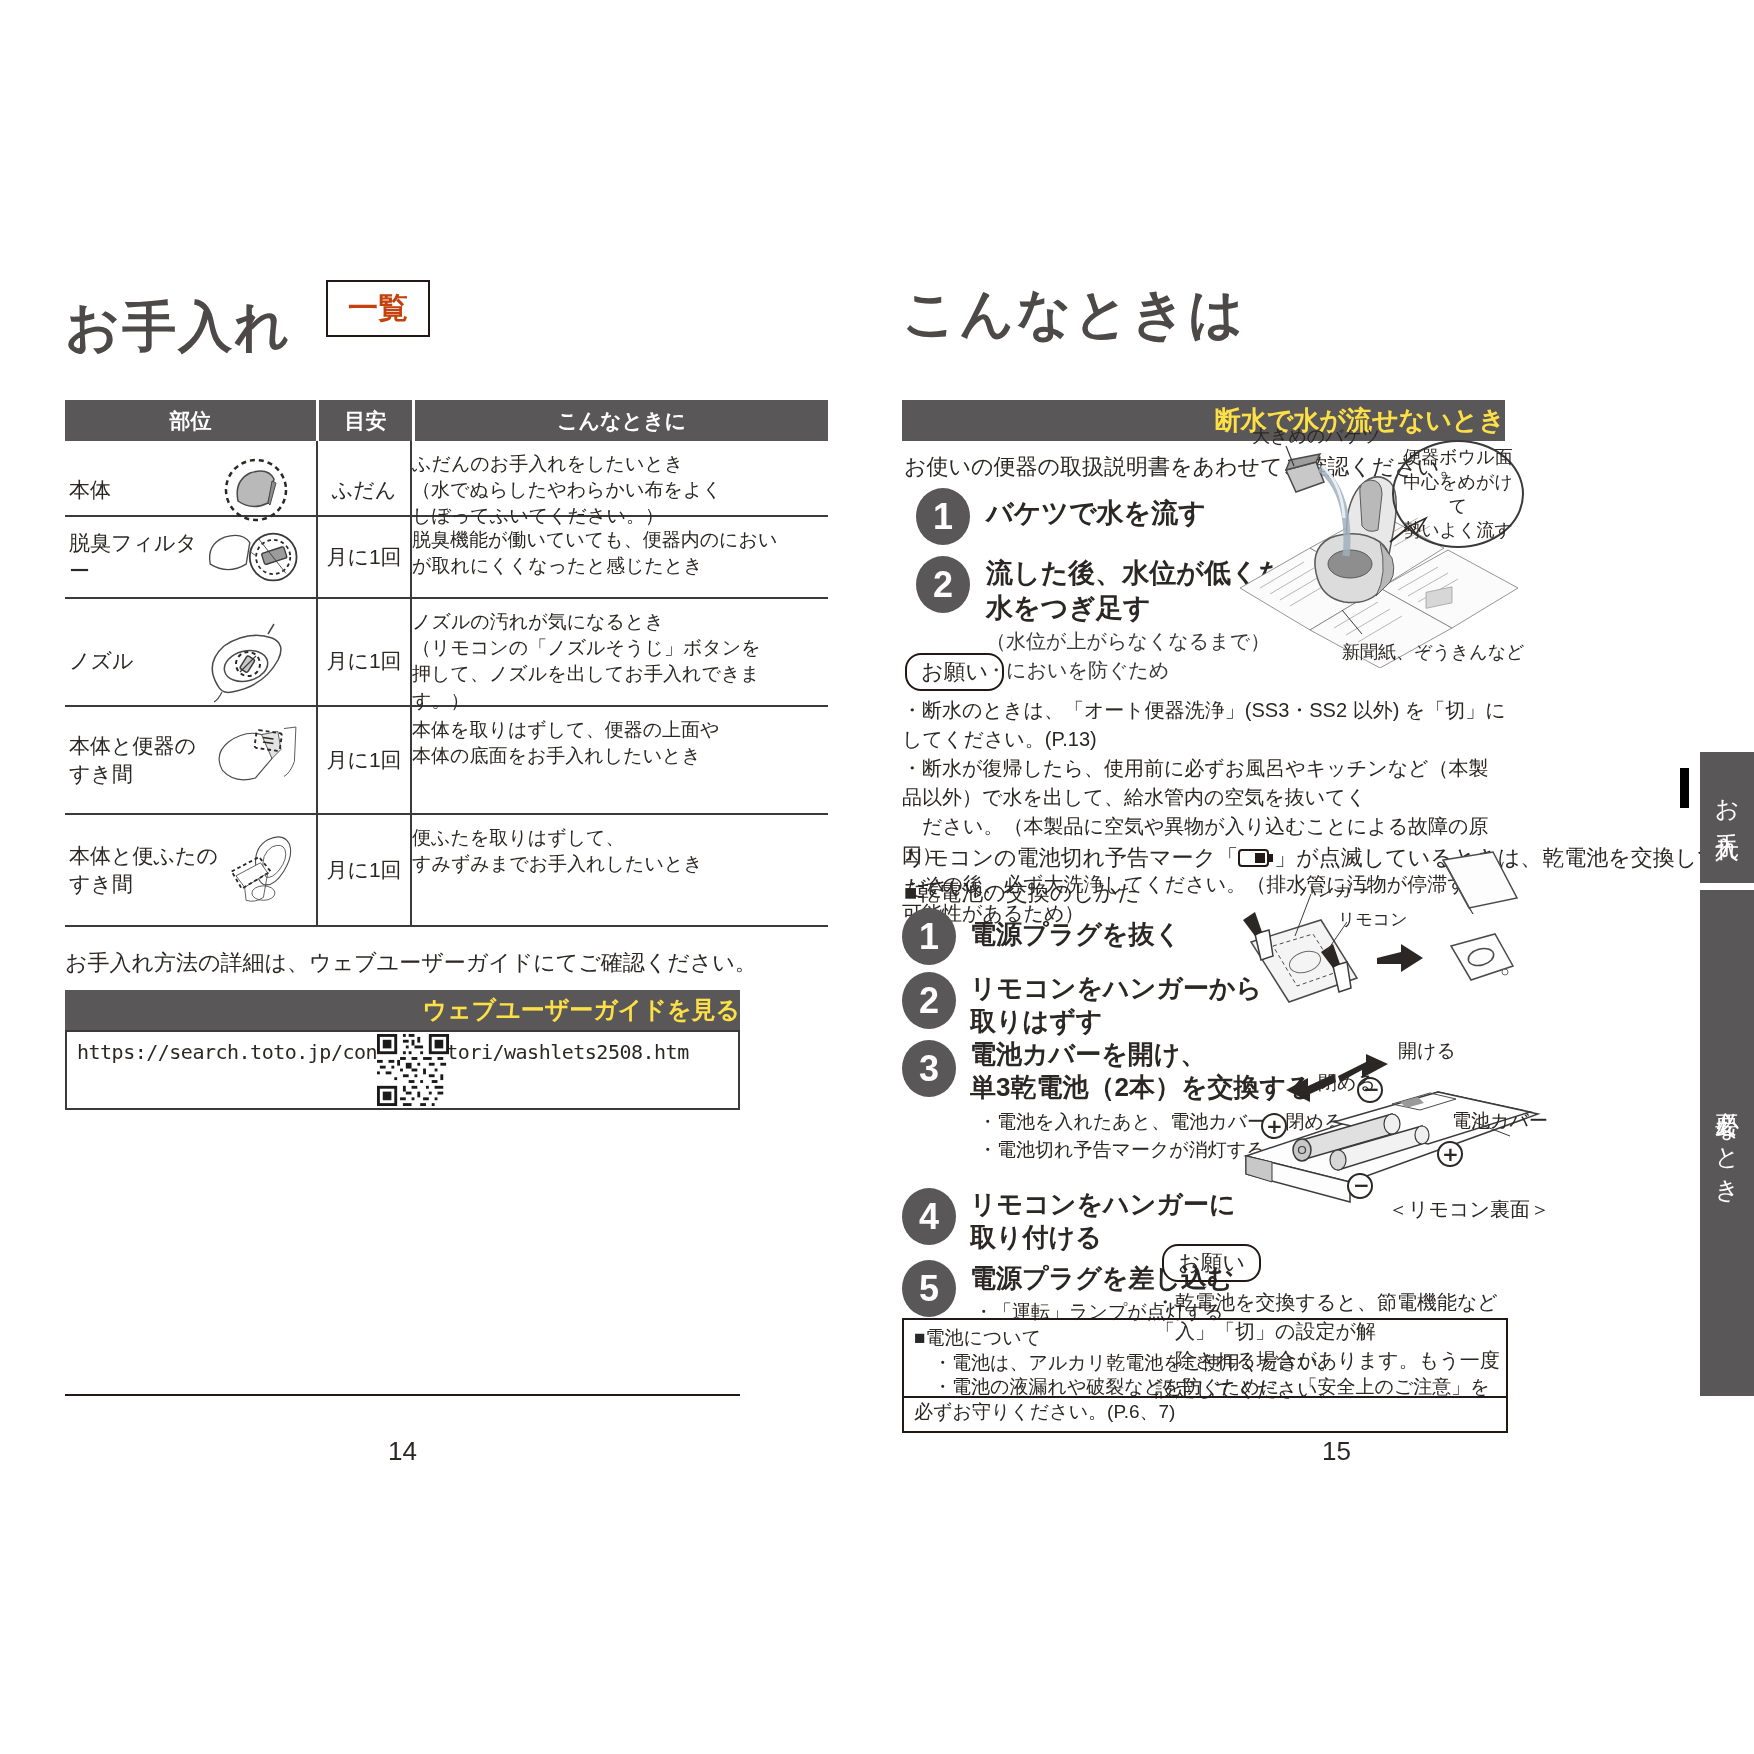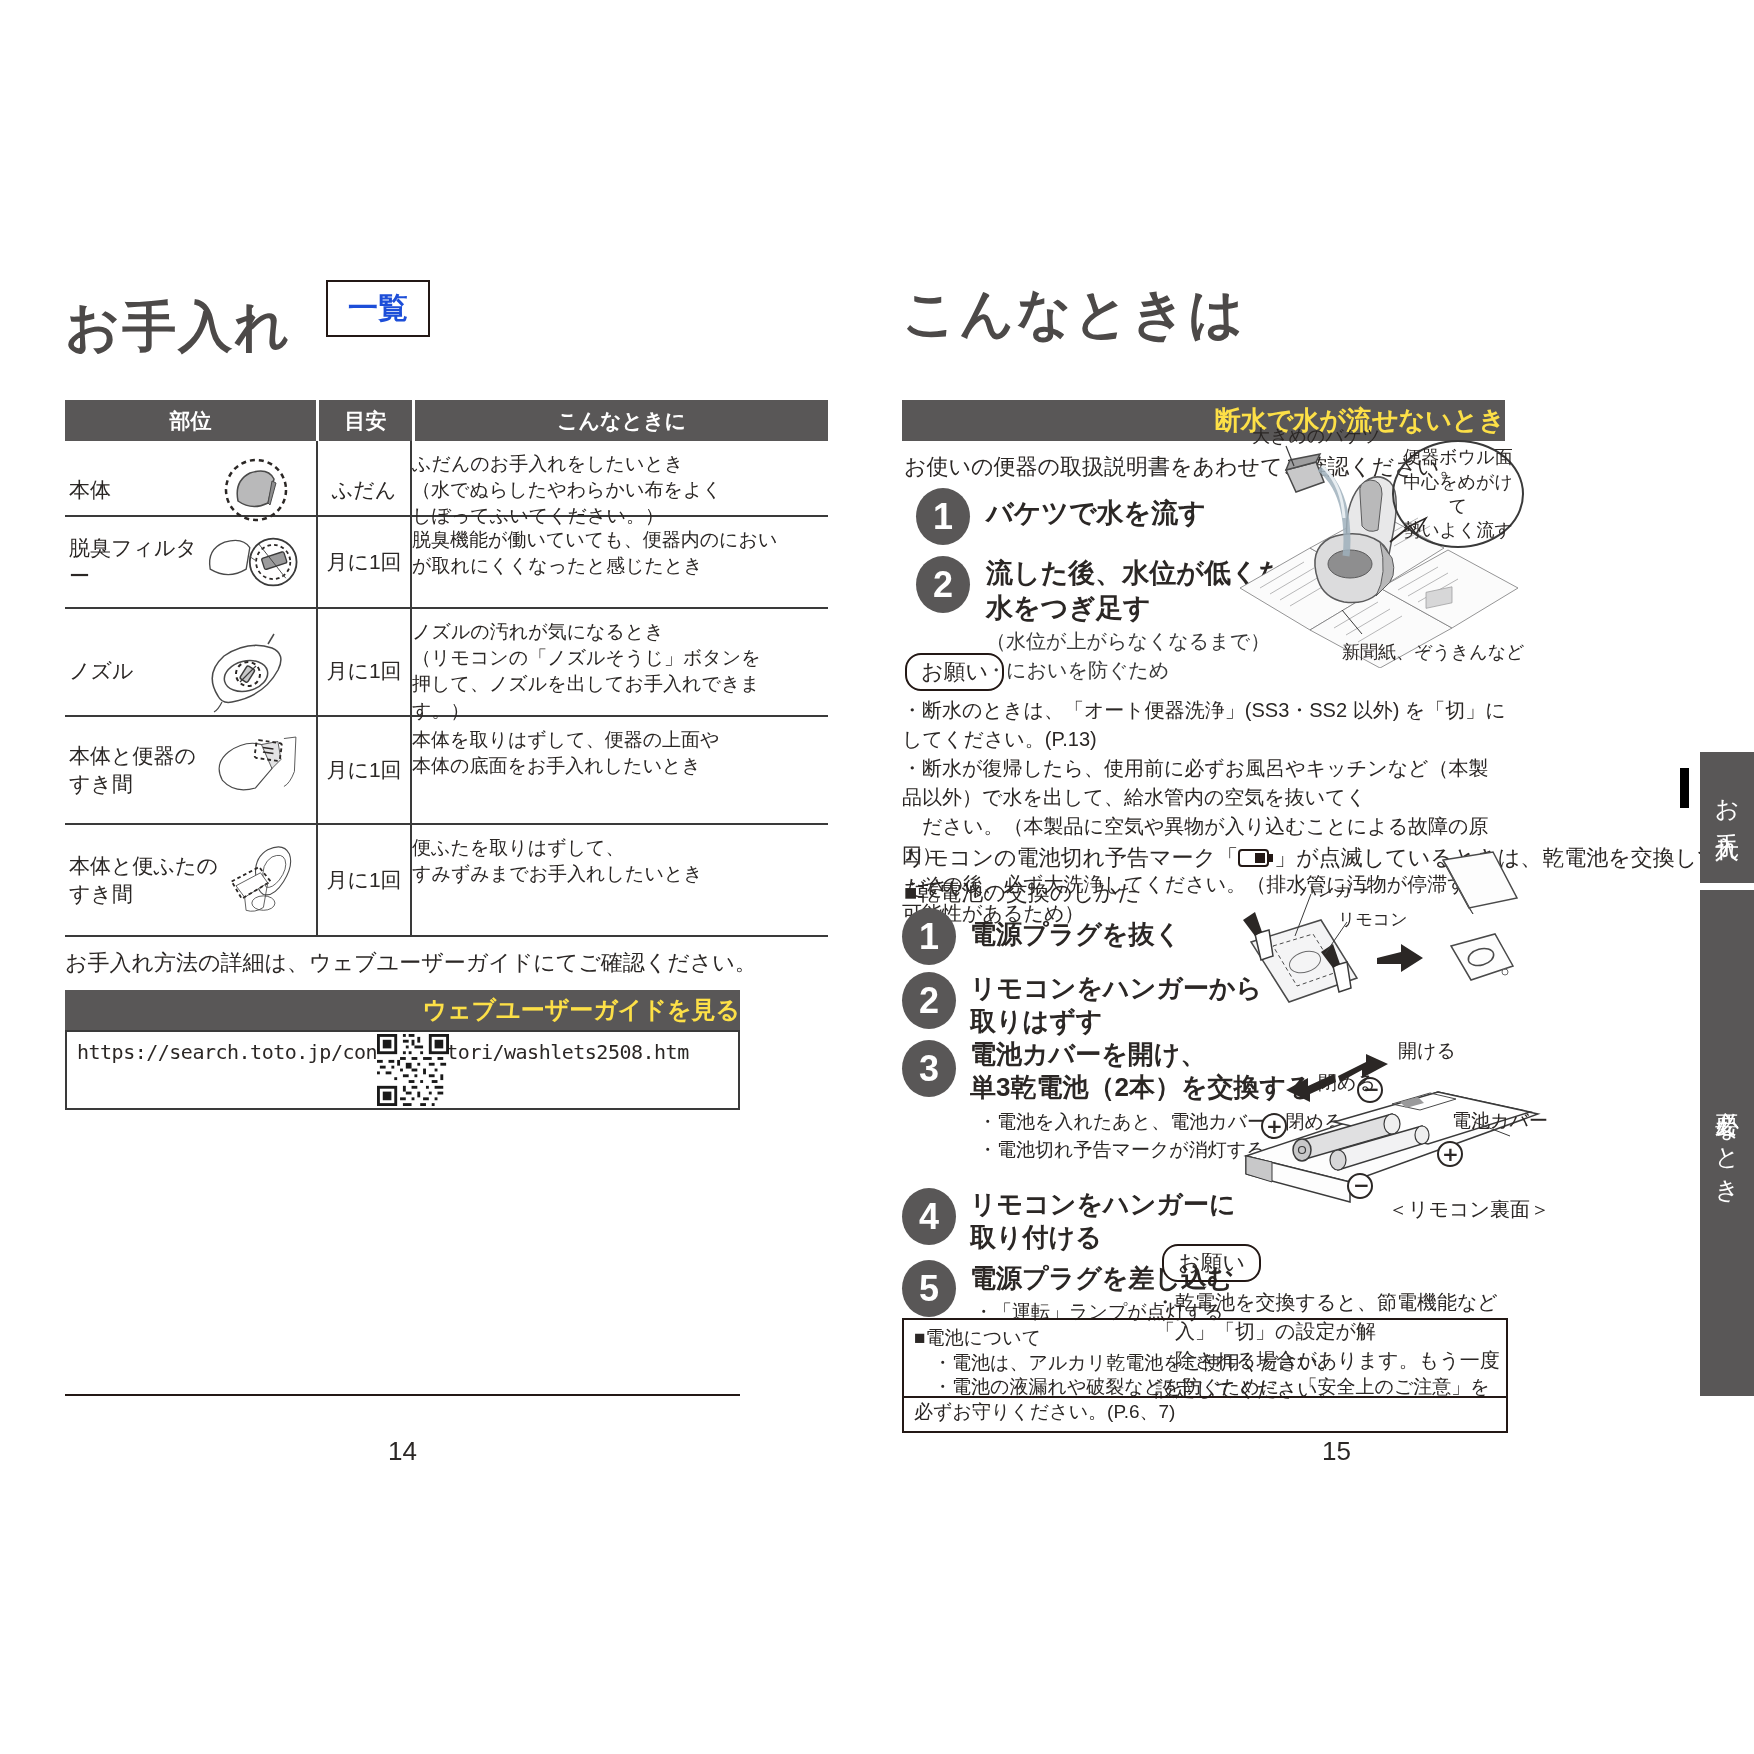--- a/index.html
+++ b/index.html
@@ -3,21 +3,21 @@
 <meta charset="utf-8">
 <style>
   * { margin:0; padding:0; box-sizing:border-box; }
   html,body { background:#fff; }
   body { font-family:"Liberation Sans","DejaVu Sans",sans-serif; color:#2b2725; }
   .canvas { position:relative; width:1754px; height:1754px; background:#fff; overflow:hidden; }
   .abs { position:absolute; }
   .pre { white-space:pre-line; }
   .bar { background:#595757; color:#fde047; font-weight:bold; text-align:right; }
   h1.page-title { font-size:54px; font-weight:bold; color:#4c4948; letter-spacing:2px; }
-  .badge { display:inline-block; border:2px solid #231815; font-size:30px; font-weight:bold; padding:6px 20px; color:#1d4ed8; }
+  .badge { display:inline-block; border:2px solid #231815; font-size:30px; font-weight:bold; padding:6px 20px; color:#c2410c; }
 
   
   .mtable { left:65px; top:400px; width:763px; }
   .grid-row { display:grid; grid-template-columns:251px 96px 416px; }
   .hcell { background:#595757; color:#fff; font-weight:bold; font-size:21px; text-align:center; line-height:41px; height:41px; }
   .hcell + .hcell { border-left:3px solid #fff; }
   .brow { border-bottom:2px solid #3a3a3a; }
   .cell-part { display:flex; align-items:center; justify-content:space-between; padding:4px 14px 4px 4px;font-family:Liberation Serif, serif; }
   .part-label { font-size:21px; }
   .cell-freq { border-left:2px solid #3a3a3a; border-right:2px solid #3a3a3a; display:flex; align-items:center; justify-content:center; font-size:21px; }
@@ -71,21 +71,21 @@
           <path d="M40 44 Q36 24 52 16 Q70 10 76 22 L70 46 Q54 54 40 44 Z" fill="#b9b9ba" stroke="#4a4a4a" stroke-width="1.5"></path>
           <path d="M74 24 L78 26 L72 48 L70 46 Z" fill="#8e8e8f" stroke="#4a4a4a" stroke-width="1"></path>
         </svg>
       </div>
       <div class="cell-freq">ふだん</div>
       <div class="cell-when pre">ふだんのお手入れをしたいとき
 （水でぬらしたやわらかい布をよく
 しぼってふいてください。）</div>
     </div>
 
-    <div class="grid-row brow" style="height:92px;">
+    <div class="grid-row brow" style="height:82px;">
       <div class="cell-part">
         <span class="part-label">脱臭フィルター</span>
         <svg width="110" height="64" viewBox="0 0 110 64">
           <path d="M8 40 Q4 18 24 10 Q44 4 52 16 L48 40 Q28 52 8 40 Z" fill="#fff" stroke="#4a4a4a" stroke-width="1.5"></path>
           <circle cx="78" cy="32" r="26" fill="#fff" stroke="#3a3a3a" stroke-width="2"></circle>
           <circle cx="78" cy="32" r="19" fill="none" stroke="#2b2725" stroke-width="2" stroke-dasharray="4 3.5"></circle>
           <rect x="66" y="24" width="26" height="13" rx="2" transform="rotate(-18 79 30)" fill="#9b9b9c" stroke="#3a3a3a" stroke-width="1.5"></rect>
           <line x1="62" y1="12" x2="92" y2="50" stroke="#3a3a3a" stroke-width="1"></line>
           <line x1="52" y1="26" x2="58" y2="30" stroke="#4a4a4a" stroke-width="1"></line>
         </svg>

